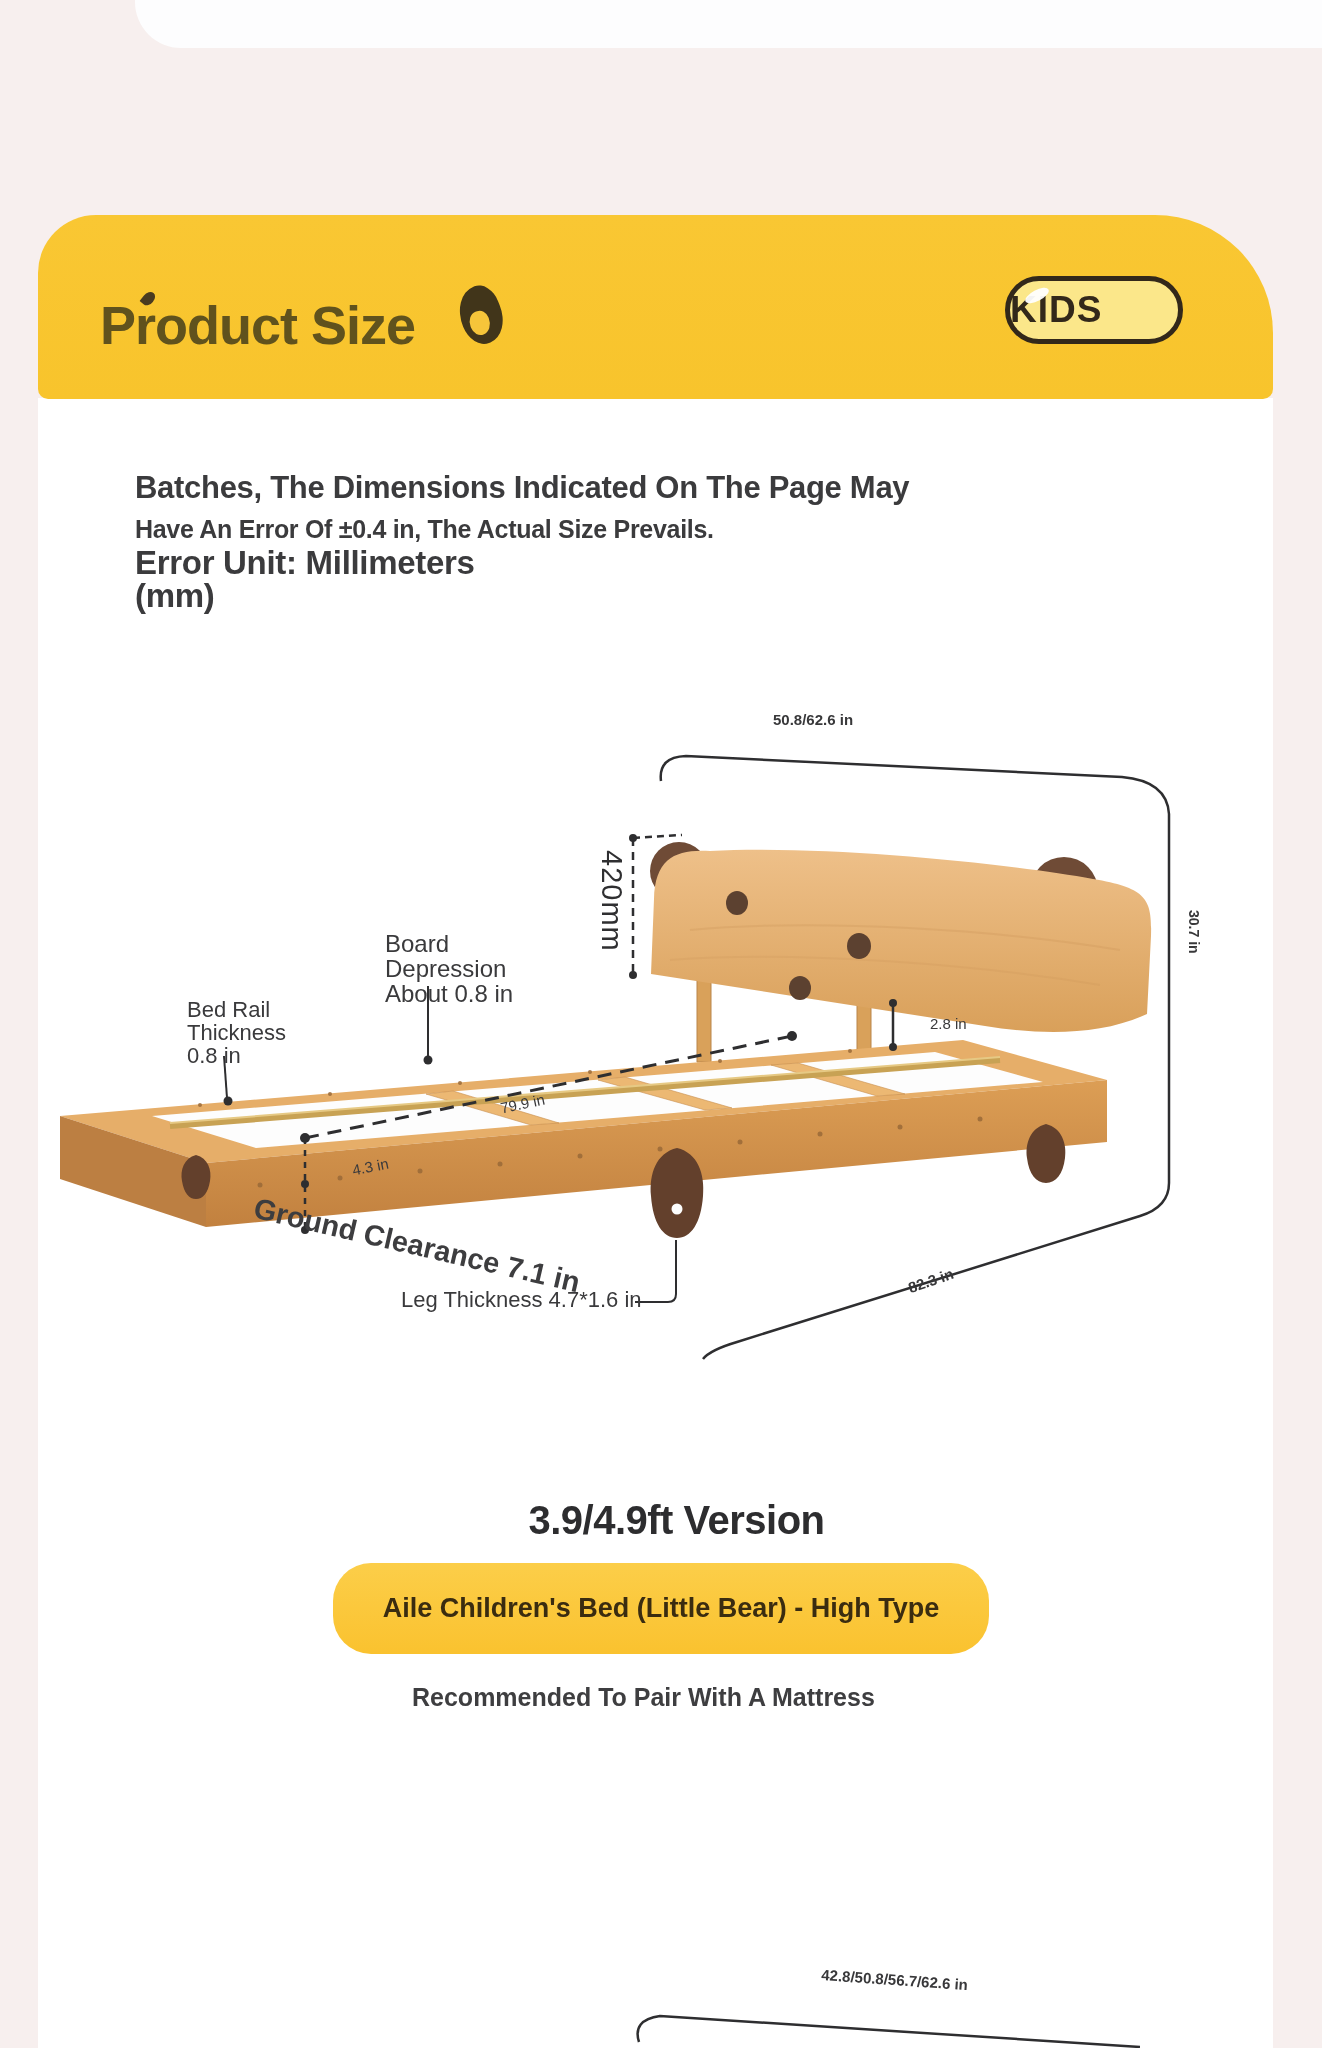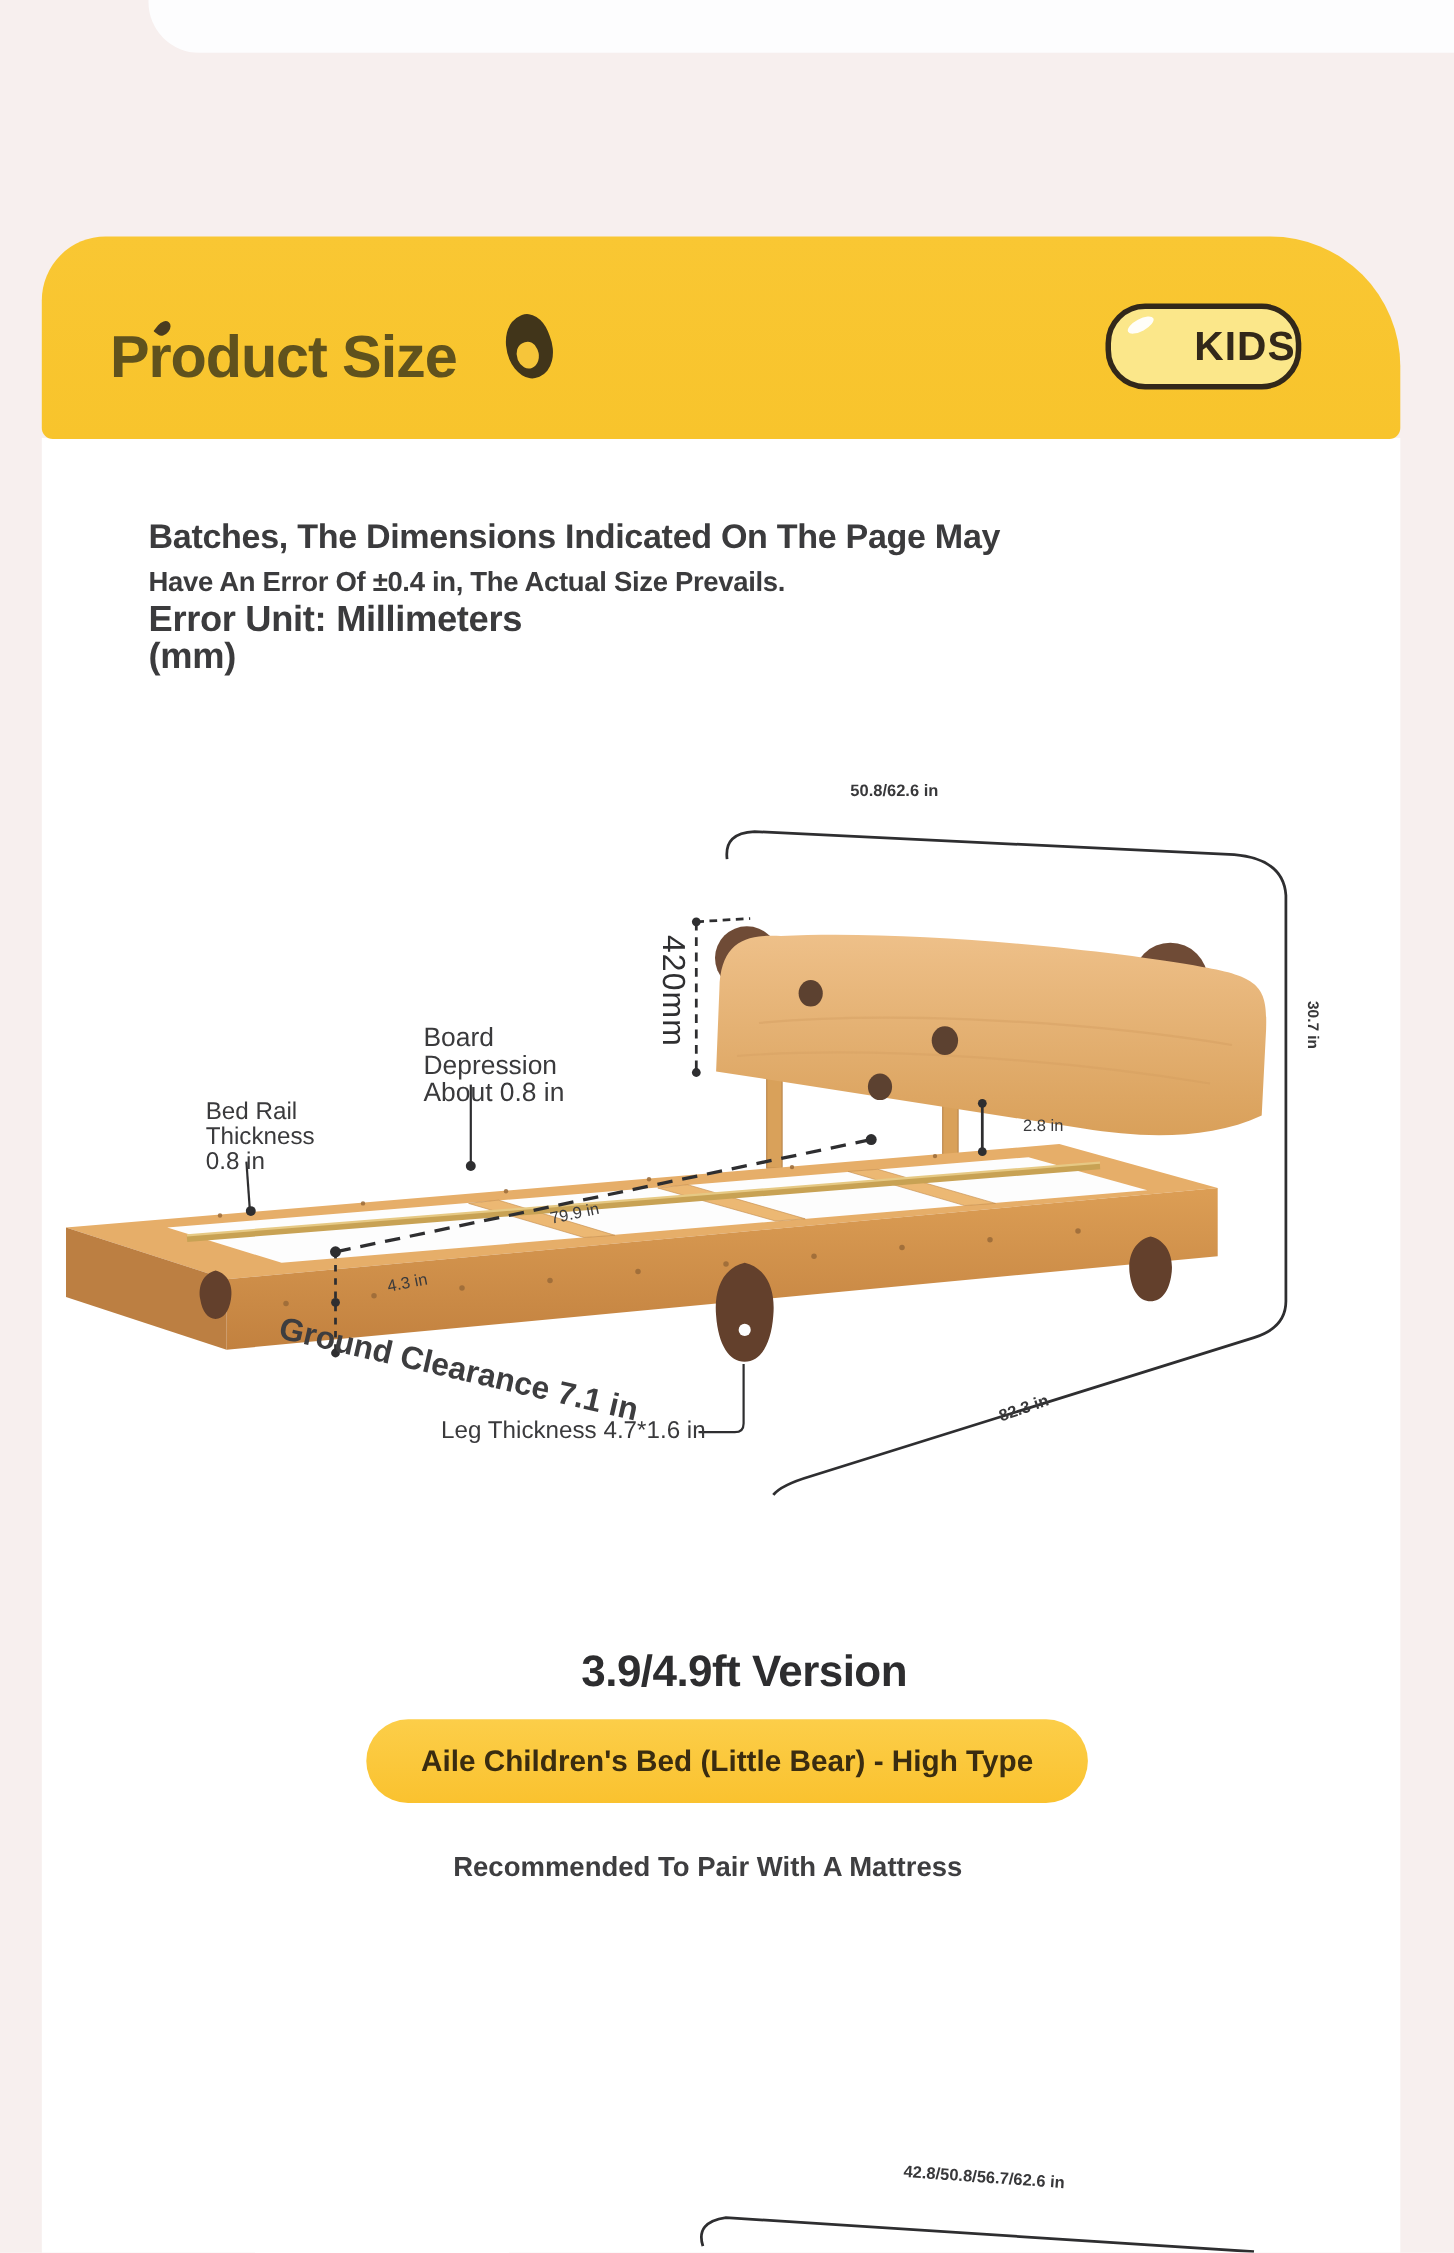--- a/index.html
+++ b/index.html
@@ -21,23 +21,23 @@
   .page-title{
     left:100px;top:294px;font-size:54px;font-weight:700;color:#60521d;letter-spacing:-1px;
   }
   .sparkle-sm{left:143px;top:291px;width:11px;height:15px;background:#4a3b20;
     border-radius:60% 50% 55% 5%;transform:rotate(38deg);}
   .sparkle-lg{left:460px;top:286px;width:42px;height:58px;background:#41351a;
     border-radius:62% 42% 58% 46%;transform:rotate(-22deg);}
   .sparkle-lg .hole{position:absolute;left:7px;top:24px;width:20px;height:24px;background:#f6c53a;
     border-radius:55% 45% 60% 50%;}
   .kids-badge{
-    left:1005px;top:276px;width:178px;height:78px;box-sizing:border-box;
+    left:1005px;top:276px;width:178px;height:68px;box-sizing:border-box;
     background:#fbe78a;border:5px solid #32281a;border-radius:36px;
-    display:flex;align-items:center;justify-content:flex-end;
+    display:flex;align-items:center;justify-content:flex-start;
   }
   .kids-badge .gloss{position:absolute;left:14px;top:9px;width:26px;height:11px;background:#ffffff;
     border-radius:50%;transform:rotate(-28deg);opacity:.95;}
   .kids-label{font-size:37px;font-weight:700;color:#32281a;letter-spacing:1px;}
   
   .note{left:135px;top:472px;width:840px;color:#3b3b3d;font-weight:700;letter-spacing:-0.3px;}
   .note .l12{font-size:31px;line-height:32px;}
   .note .l3{font-size:25px;line-height:34px;margin-top:8px;}
   .note .l45{font-size:33px;line-height:33px;}
   
@@ -54,21 +54,21 @@
   .lab-799{left:500px;top:1095px;font-size:15px;font-weight:400;transform:rotate(-12deg);}
   .lab-43{left:352px;top:1158px;font-size:15px;font-weight:400;transform:rotate(-11deg);}
   .lab-gc{left:258px;top:1192px;font-size:29px;font-weight:700;color:#3d3d3f;
     transform:rotate(13deg);transform-origin:left top;white-space:nowrap;}
   .lab-leg{left:401px;top:1287px;font-size:22px;}
   .lab-bottom-dim{left:822px;top:1966px;transform:rotate(4deg);transform-origin:left top;}
   
   .version-title{left:38px;top:1498px;width:1235px;text-align:center;
     font-size:40px;font-weight:700;color:#2d2d2f;letter-spacing:-0.5px;margin-left:21px;}
   .product-pill{
-    left:333px;top:1563px;width:656px;height:76px;
+    left:333px;top:1563px;width:656px;height:91px;
     background:linear-gradient(180deg,#fcce49 0%,#fac22f 100%);
     border-radius:38px;display:flex;align-items:center;justify-content:center;
   }
   .pill-label{font-size:27px;font-weight:700;color:#3a2c10;}
   .recommend{left:412px;top:1684px;font-size:25px;font-weight:700;color:#3e3e40;line-height:27px;}
 </style>
 </head>
 <body>
 
 <div class="abs top-strip"></div>

